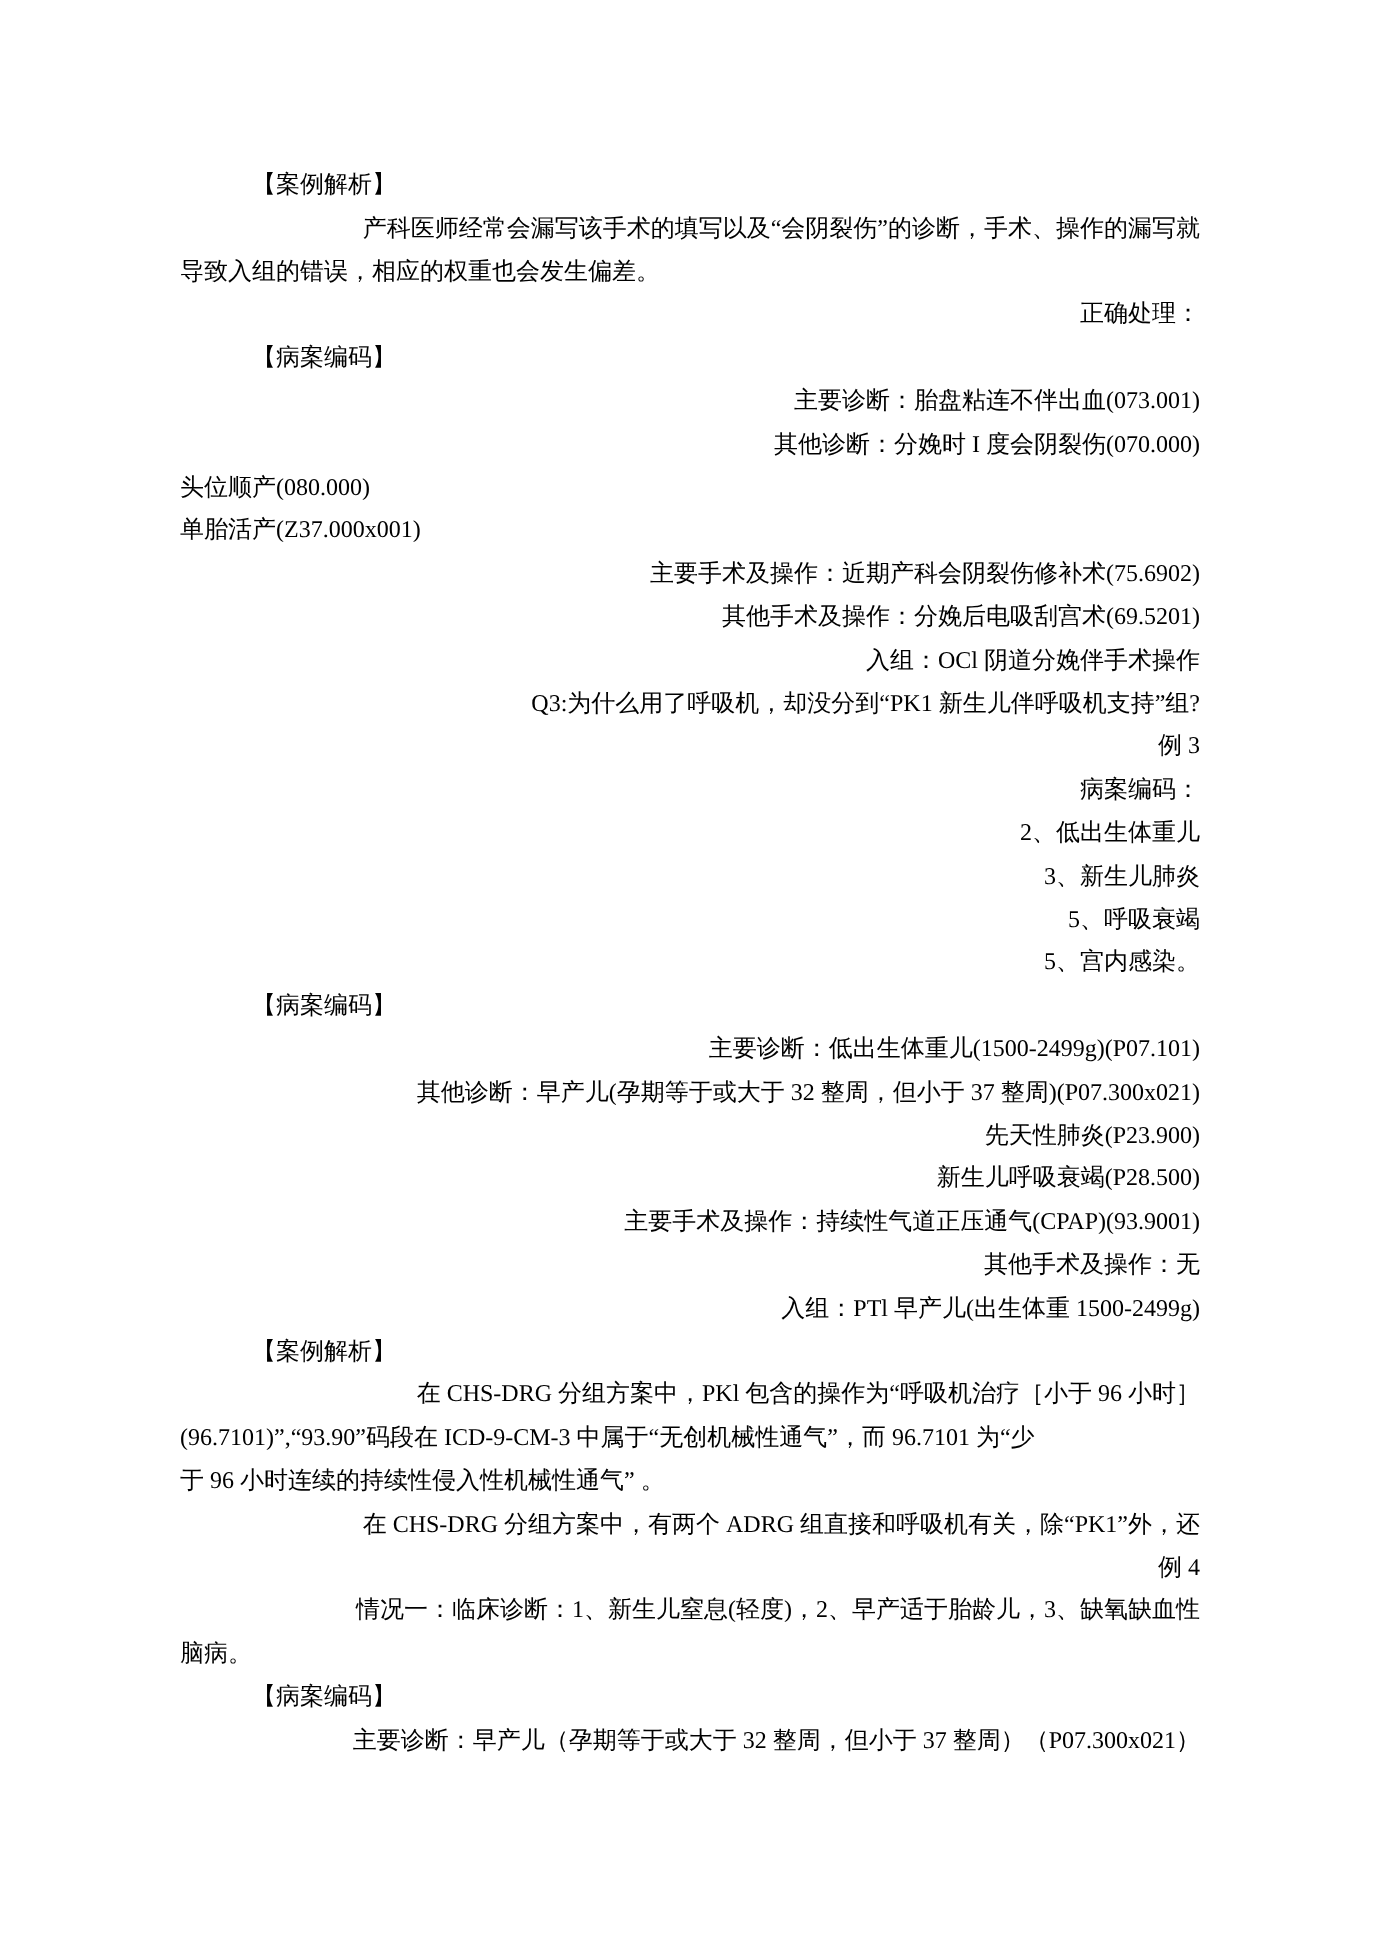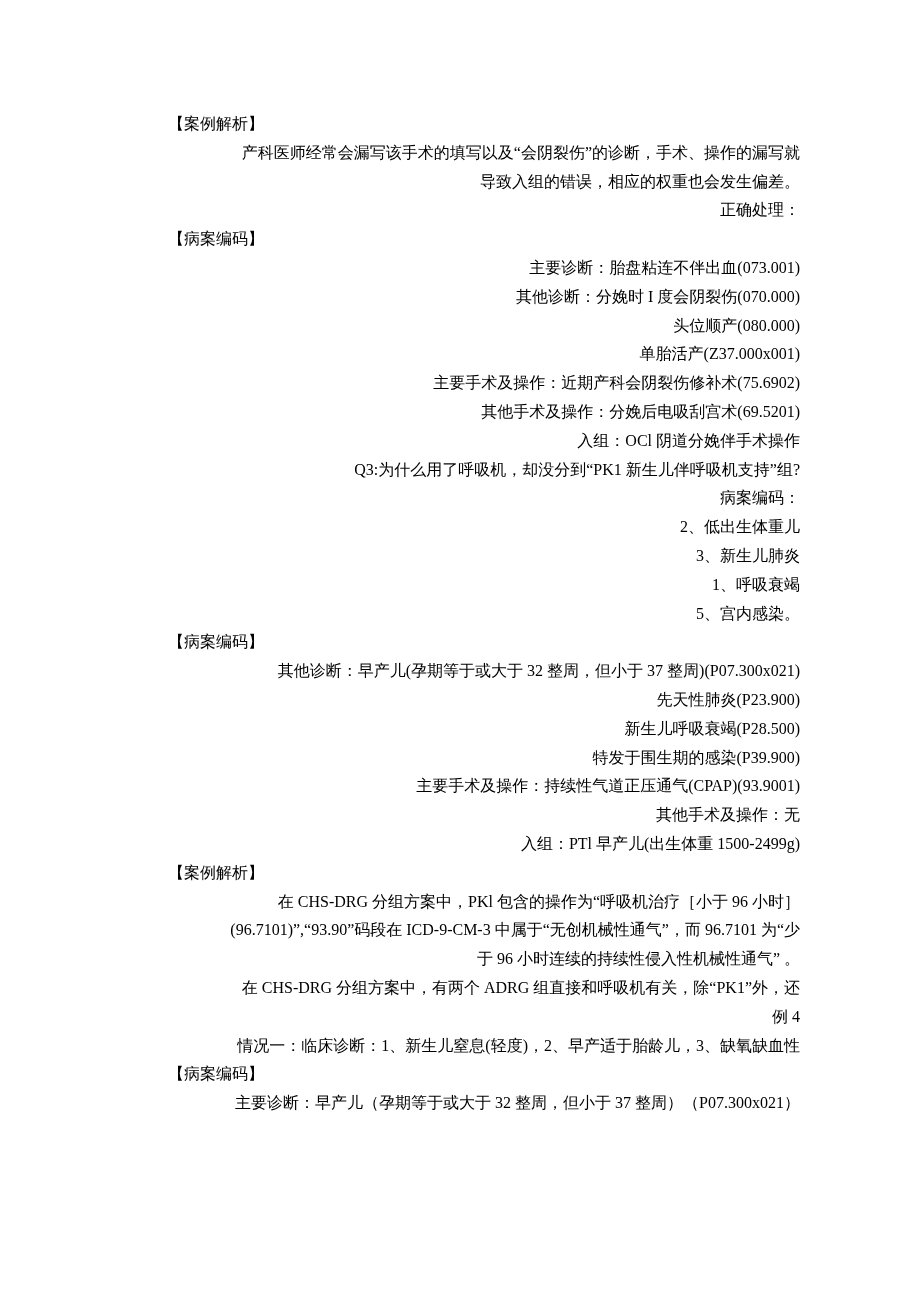--- a/index.html
+++ b/index.html
@@ -18,21 +18,20 @@
     box-sizing: border-box;
   }
   .para {
     text-indent: 2em;
     margin: 0;
     text-align: right;
   }
   .no-indent {
     text-indent: 0;
     margin: 0;
-    text-align: right;
   }
   .indent-3 {
     text-indent: 3em;
     margin: 0;
   }
 </style>
 </head>
 <body>
 
 <div class="page" id="page-container">
@@ -42,35 +41,37 @@
     <p class="para">正确处理：</p>
     <p class="indent-3">【病案编码】</p>
     <p class="para">主要诊断：胎盘粘连不伴出血(073.001)</p>
     <p class="para">其他诊断：分娩时 I 度会阴裂伤(070.000)</p>
     <p class="no-indent">头位顺产(080.000)</p>
     <p class="no-indent">单胎活产(Z37.000x001)</p>
     <p class="para">主要手术及操作：近期产科会阴裂伤修补术(75.6902)</p>
     <p class="para">其他手术及操作：分娩后电吸刮宫术(69.5201)</p>
     <p class="para">入组：OCl 阴道分娩伴手术操作</p>
     <p class="para">Q3:为什么用了呼吸机，却没分到“PK1 新生儿伴呼吸机支持”组?</p>
+    <p class="para">例 3</p>
     <p class="para">病案编码：</p>
     <p class="para">2、低出生体重儿</p>
     <p class="para">3、新生儿肺炎</p>
-    <p class="para">1、呼吸衰竭</p>
+    <p class="para">5、呼吸衰竭</p>
     <p class="para">5、宫内感染。</p>
     <p class="indent-3">【病案编码】</p>
+    <p class="para">主要诊断：低出生体重儿(1500-2499g)(P07.101)</p>
     <p class="para">其他诊断：早产儿(孕期等于或大于 32 整周，但小于 37 整周)(P07.300x021)</p>
     <p class="para">先天性肺炎(P23.900)</p>
     <p class="para">新生儿呼吸衰竭(P28.500)</p>
-    <p class="para">特发于围生期的感染(P39.900)</p>
     <p class="para">主要手术及操作：持续性气道正压通气(CPAP)(93.9001)</p>
     <p class="para">其他手术及操作：无</p>
     <p class="para">入组：PTl 早产儿(出生体重 1500-2499g)</p>
     <p class="indent-3">【案例解析】</p>
     <p class="para">在 CHS-DRG 分组方案中，PKl 包含的操作为“呼吸机治疗［小于 96 小时］</p>
     <p class="no-indent">(96.7101)”,“93.90”码段在 ICD-9-CM-3 中属于“无创机械性通气”，而 96.7101 为“少</p>
     <p class="no-indent">于 96 小时连续的持续性侵入性机械性通气” 。</p>
     <p class="para">在 CHS-DRG 分组方案中，有两个 ADRG 组直接和呼吸机有关，除“PK1”外，还</p>
     <p class="para">例 4</p>
     <p class="para">情况一：临床诊断：1、新生儿窒息(轻度)，2、早产适于胎龄儿，3、缺氧缺血性</p>
+    <p class="no-indent">脑病。</p>
     <p class="indent-3">【病案编码】</p>
     <p class="para">主要诊断：早产儿（孕期等于或大于 32 整周，但小于 37 整周）（P07.300x021）</p>
   </div>
 
 </body></html>

